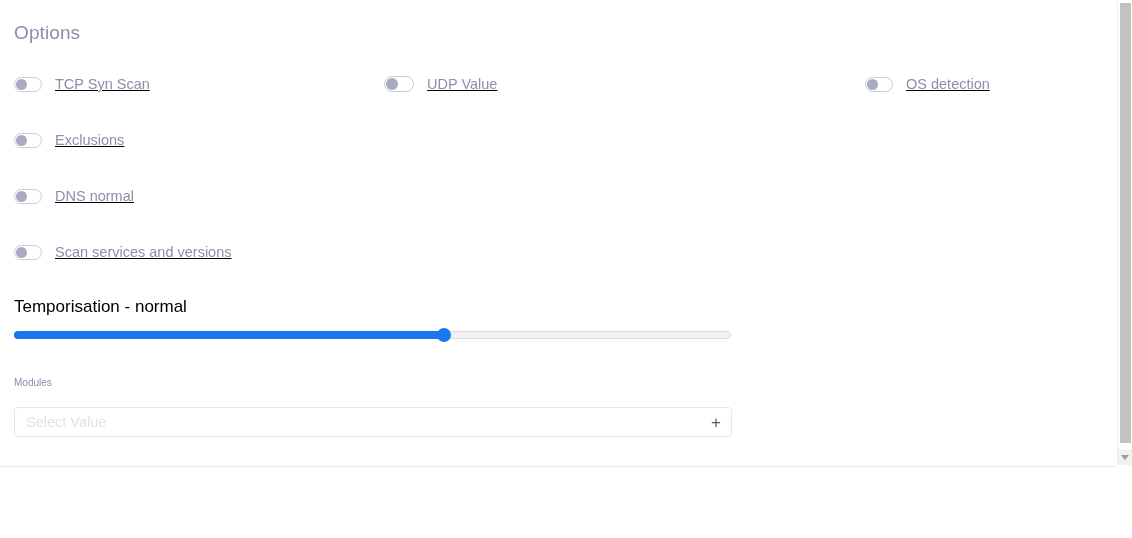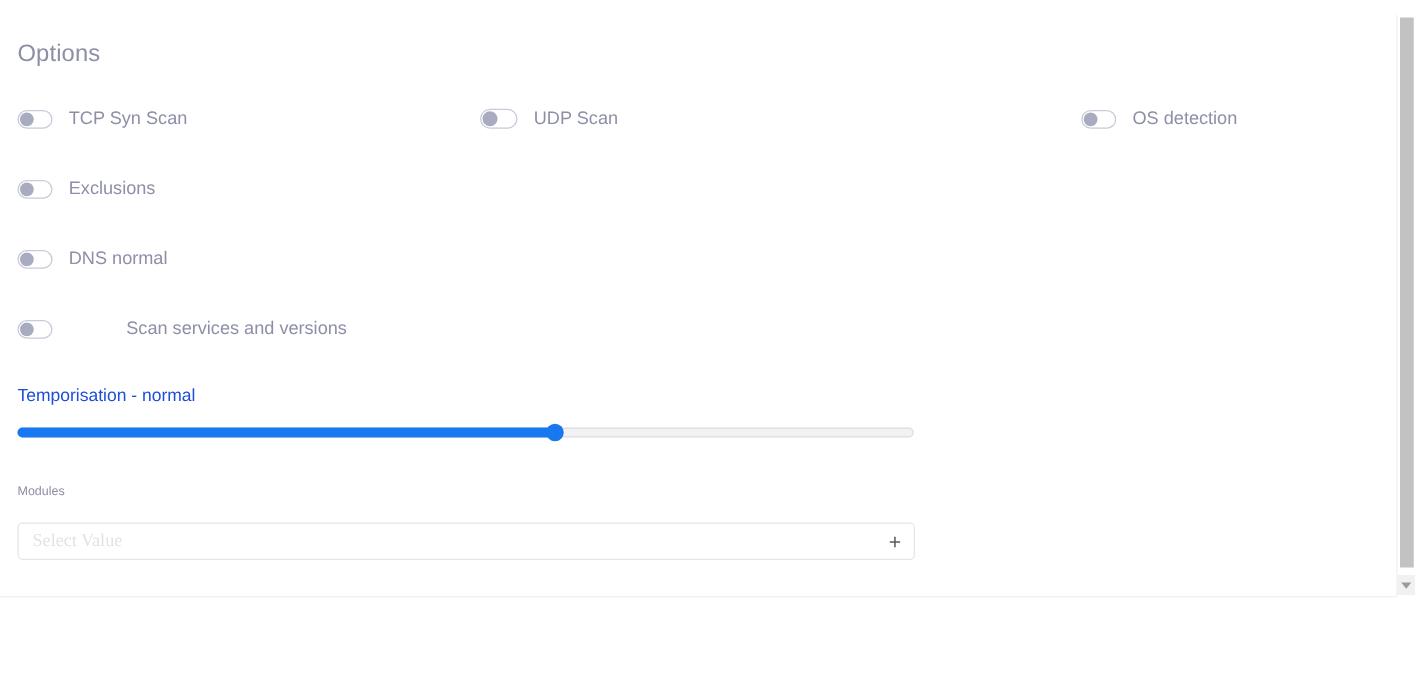--- a/index.html
+++ b/index.html
@@ -11,21 +11,21 @@
     width: 1132px;
     height: 538px;
     font-family: "Liberation Sans", sans-serif;
     overflow: hidden;
     position: relative;
   }
 
   #app {
     position: absolute;
     left: 0;
-    top: 12px;
+    top: 1px;
     width: 1132px;
     height: 441px;
     background: #ffffff;
   }
 
   
   .modal-body {
     position: absolute;
     left: 0;
     top: 0;
@@ -44,20 +44,21 @@
     font-weight: 400;
     letter-spacing: .1px;
   }
 
   
   .toggle-row {
     position: absolute;
     display: flex;
     align-items: center;
     height: 26px;
+    text-decoration: underline;
   }
   .switch {
     width: 28px;
     height: 15px;
     border-radius: 9px;
     border: 1px solid #c8cad8;
     background: #ffffff;
     position: relative;
     flex: 0 0 auto;
     box-sizing: border-box;
@@ -84,22 +85,22 @@
     font-size: 14.5px;
     color: #8d8fa6;
     white-space: nowrap;
   }
 
   
   .slider-label {
     position: absolute;
     left: 14px;
     top: 296px;
-    font-size: 14px;
-    color: #1d4ed8;
+    font-size: 17px;
+    color: #000000;
   }
   .slider-wrap {
     position: absolute;
     left: 14px;
     top: 328px;
     width: 717px;
     height: 12px;
   }
   .slider-track {
     position: absolute;
@@ -150,21 +151,20 @@
     box-sizing: border-box;
     display: flex;
     align-items: center;
   }
   .select-placeholder {
     margin-left: 11px;
     font-size: 14.5px;
     color: #e2e2e8;
     flex: 1 1 auto;
     white-space: nowrap;
-    font-family: Liberation Serif, serif;
   }
   .plus-btn {
     width: 30px;
     height: 28px;
     display: flex;
     align-items: center;
     justify-content: center;
     font-size: 17px;
     color: #5c5c5c;
     line-height: 1;
@@ -241,41 +241,41 @@
         <div class="toggle-row" style="left: 14px; top: 70px;">
           <div class="switch">
             <div class="knob"></div>
           </div>
           <span class="toggle-label">TCP Syn Scan</span>
         </div>
         <div class="toggle-row" style="left: 384px; top: 70px;">
           <div class="switch wide">
             <div class="knob"></div>
           </div>
-          <span class="toggle-label">UDP Scan</span>
+          <span class="toggle-label">UDP Value</span>
         </div>
         <div class="toggle-row" style="left: 865px; top: 70px;">
           <div class="switch">
             <div class="knob"></div>
           </div>
           <span class="toggle-label">OS detection</span>
         </div>
         <div class="toggle-row" style="left: 14px; top: 126px; text-align: right;">
           <div class="switch">
             <div class="knob"></div>
           </div>
           <span class="toggle-label">Exclusions</span>
         </div>
         <div class="toggle-row" style="left: 14px; top: 182px;">
           <div class="switch">
             <div class="knob"></div>
           </div>
           <span class="toggle-label">DNS normal</span>
         </div>
-        <div class="toggle-row" style="left: 14px; top: 238px; gap: 46px;">
+        <div class="toggle-row" style="left: 14px; top: 238px;">
           <div class="switch">
             <div class="knob"></div>
           </div>
           <span class="toggle-label">Scan services and versions</span>
         </div>
       </div>
 
     <div class="slider-label">Temporisation - normal</div>
 
     <div class="slider-wrap">

